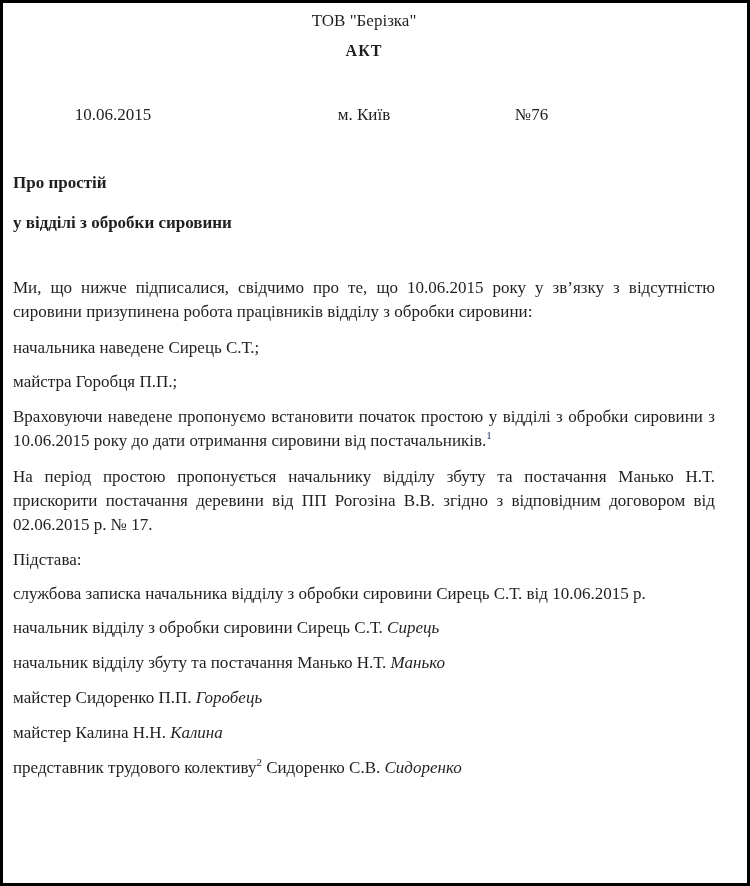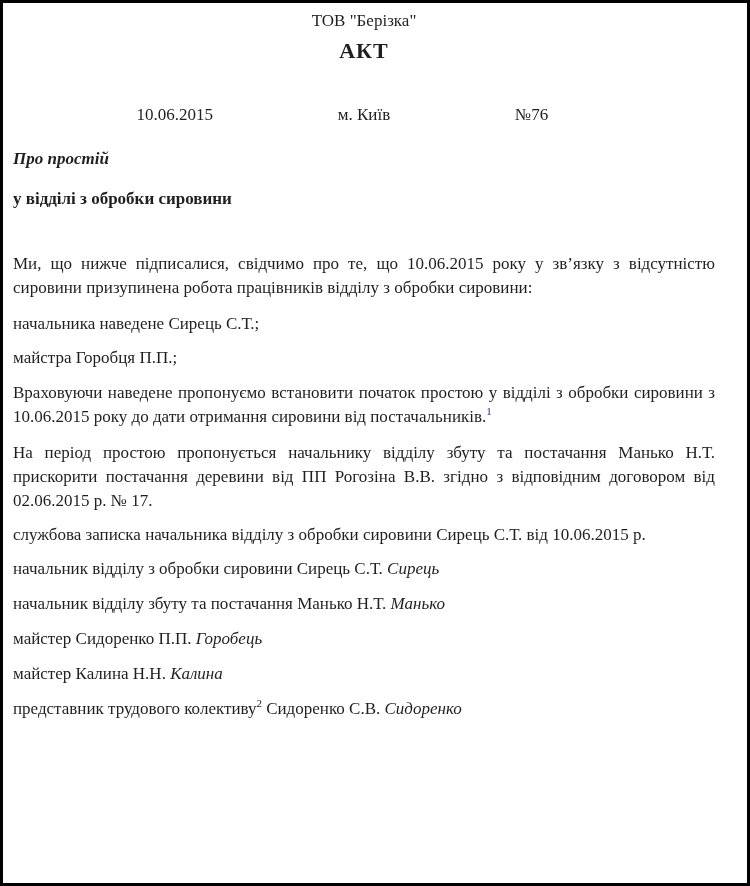--- a/index.html
+++ b/index.html
@@ -14,45 +14,45 @@
     font-family: "Liberation Serif", "DejaVu Serif", serif;
     font-size: 17px;
     line-height: 24px;
     color: #1f1f1f;
     overflow: hidden;
   }
   p { margin: 0; padding: 0; }
   .center  { text-align: center; }
   .bold    { font-weight: bold; }
   .justify { text-align: justify; }
-  .doc-title { font-size: 22px; letter-spacing: 1px; }
+  .doc-title { font-size: 16px; letter-spacing: 1px; }
   .meta-row {
     display: flex;
     justify-content: space-between;
     align-items: baseline;
   }
-  .meta-row .m-left   { width: 200px; text-align: right; }
+  .meta-row .m-left   { width: 200px; text-align: center; }
   .meta-row .m-center { flex: 1; text-align: center; }
   .meta-row .m-right  { width: 200px; text-align: left; }
   sup {
     font-size: 11px;
     line-height: 0;
     vertical-align: super;
   }
   .fn-navy { color: #26355f; }
   .sig-name { font-style: italic; }
   
   .mt-6   { margin-top: 6px; }
   .mt-10  { margin-top: 10px; }
   .mt-11  { margin-top: 11px; }
   .mt-12  { margin-top: 12px; }
   .mt-16  { margin-top: 16px; }
   .mt-40  { margin-top: 40px; }
   .mt-41  { margin-top: 41px; }
-  .mt-44  { margin-top: 20px; font-style: italic; }
+  .mt-44  { margin-top: 44px; }
 </style>
 </head>
 <body>
 
 <div class="page">
 
   <p class="center">ТОВ "Берізка"</p>
 
   <p class="center bold doc-title mt-6">АКТ</p>
 
@@ -67,20 +67,21 @@
 
   <p class="justify mt-41">Ми, що нижче підписалися, свідчимо про те, що 10.06.2015 року у зв’язку з відсутністю сировини призупинена робота працівників відділу з обробки сировини:</p>
 
   <p class="mt-12">начальника наведене Сирець С.Т.;</p>
   <p class="mt-10">майстра Горобця П.П.;</p>
 
   <p class="justify mt-11"><span>Враховуючи наведене пропонуємо встановити початок простою у відділі з обробки сировини з 10.06.2015 року до дати отримання сировини від постачальників.</span><sup class="fn-navy">1</sup></p>
 
   <p class="justify mt-12">На період простою пропонується начальнику відділу збуту та постачання Манько Н.Т. прискорити постачання деревини від ПП Рогозіна В.В. згідно з відповідним договором від 02.06.2015 р. № 17.</p>
 
+  <p class="mt-11">Підстава:</p>
   <p class="mt-10">службова записка начальника відділу з обробки сировини Сирець С.Т. від 10.06.2015 р.</p>
 
 
   <p class="mt-10"><span>начальник відділу з обробки сировини Сирець С.Т. </span><span class="sig-name">Сирець</span></p>
 
   <p class="mt-11"><span>начальник відділу збуту та постачання Манько Н.Т. </span><span class="sig-name">Манько</span></p>
 
   <p class="mt-11"><span>майстер Сидоренко П.П. </span><span class="sig-name">Горобець</span></p>
 
   <p class="mt-11"><span>майстер Калина Н.Н. </span><span class="sig-name">Калина</span></p>

